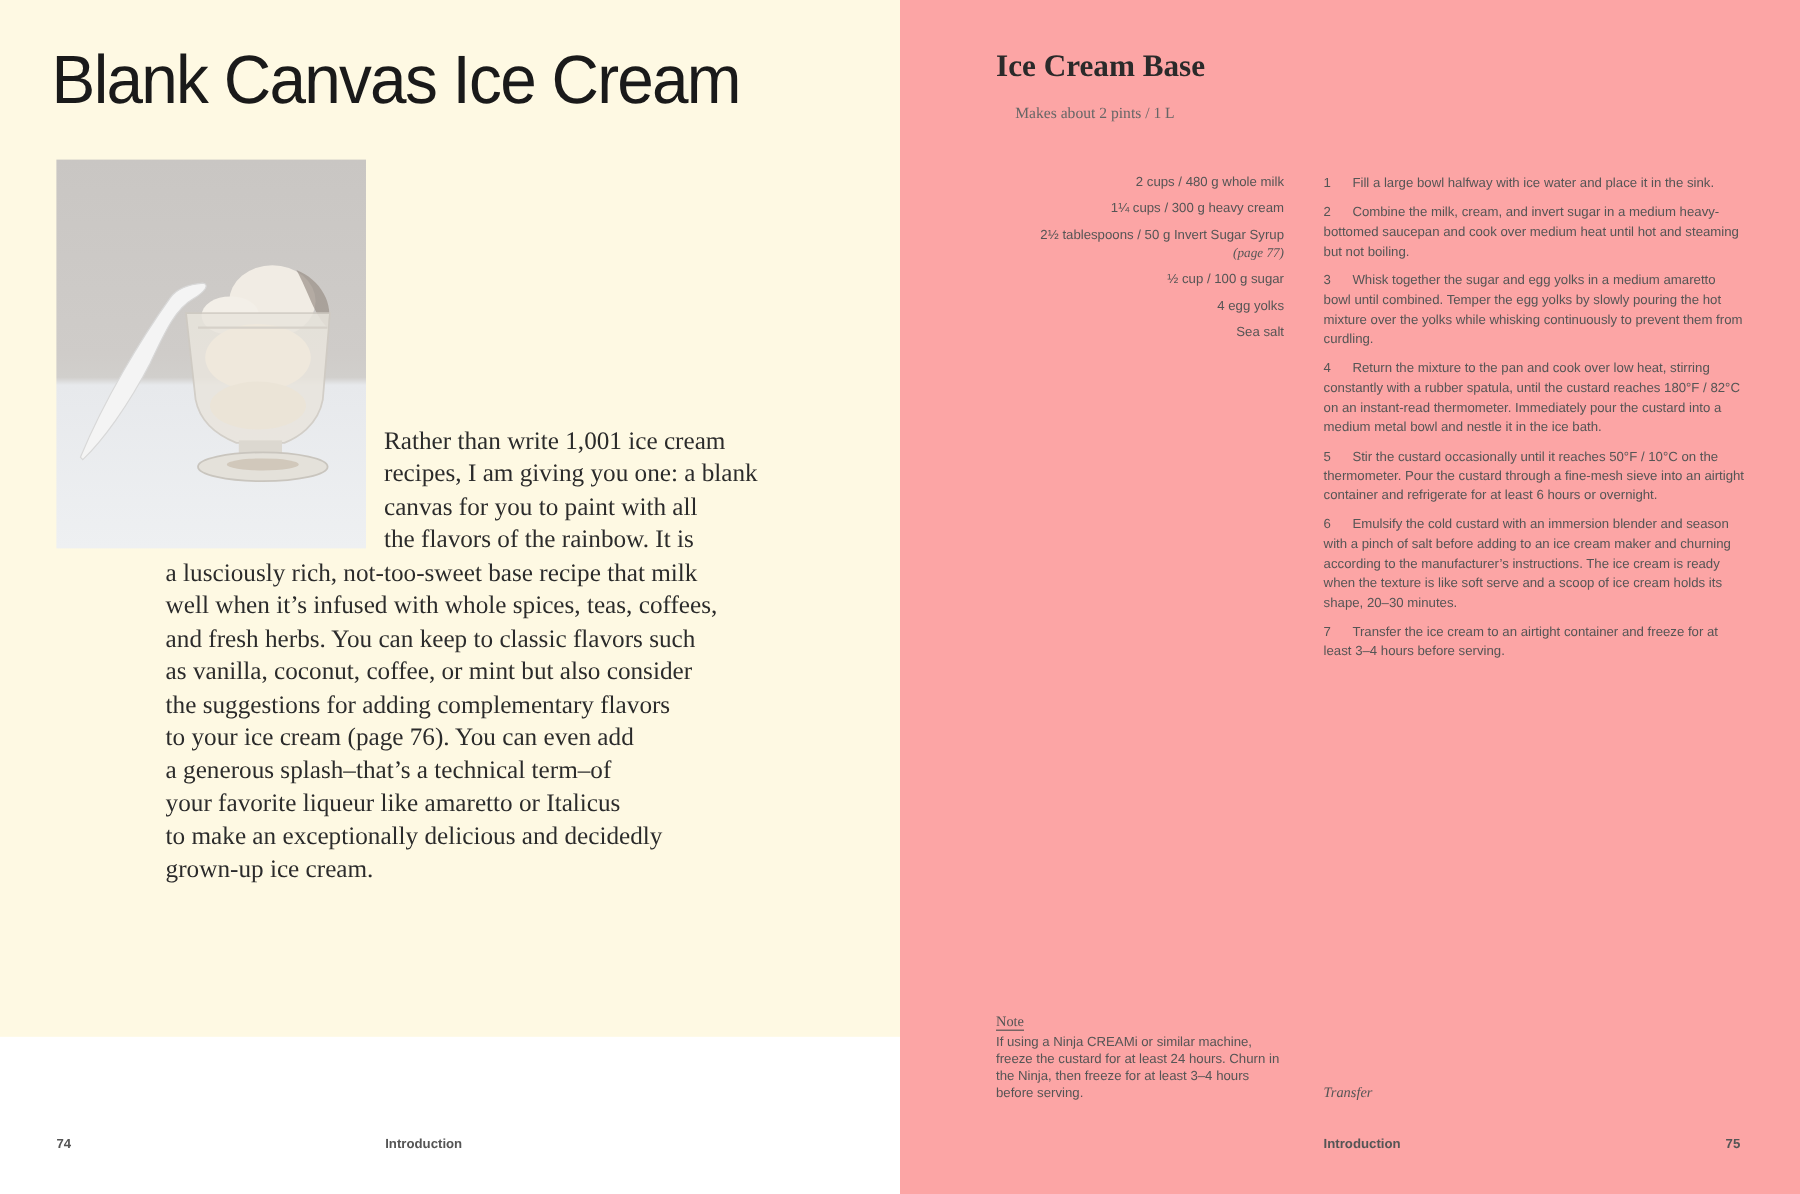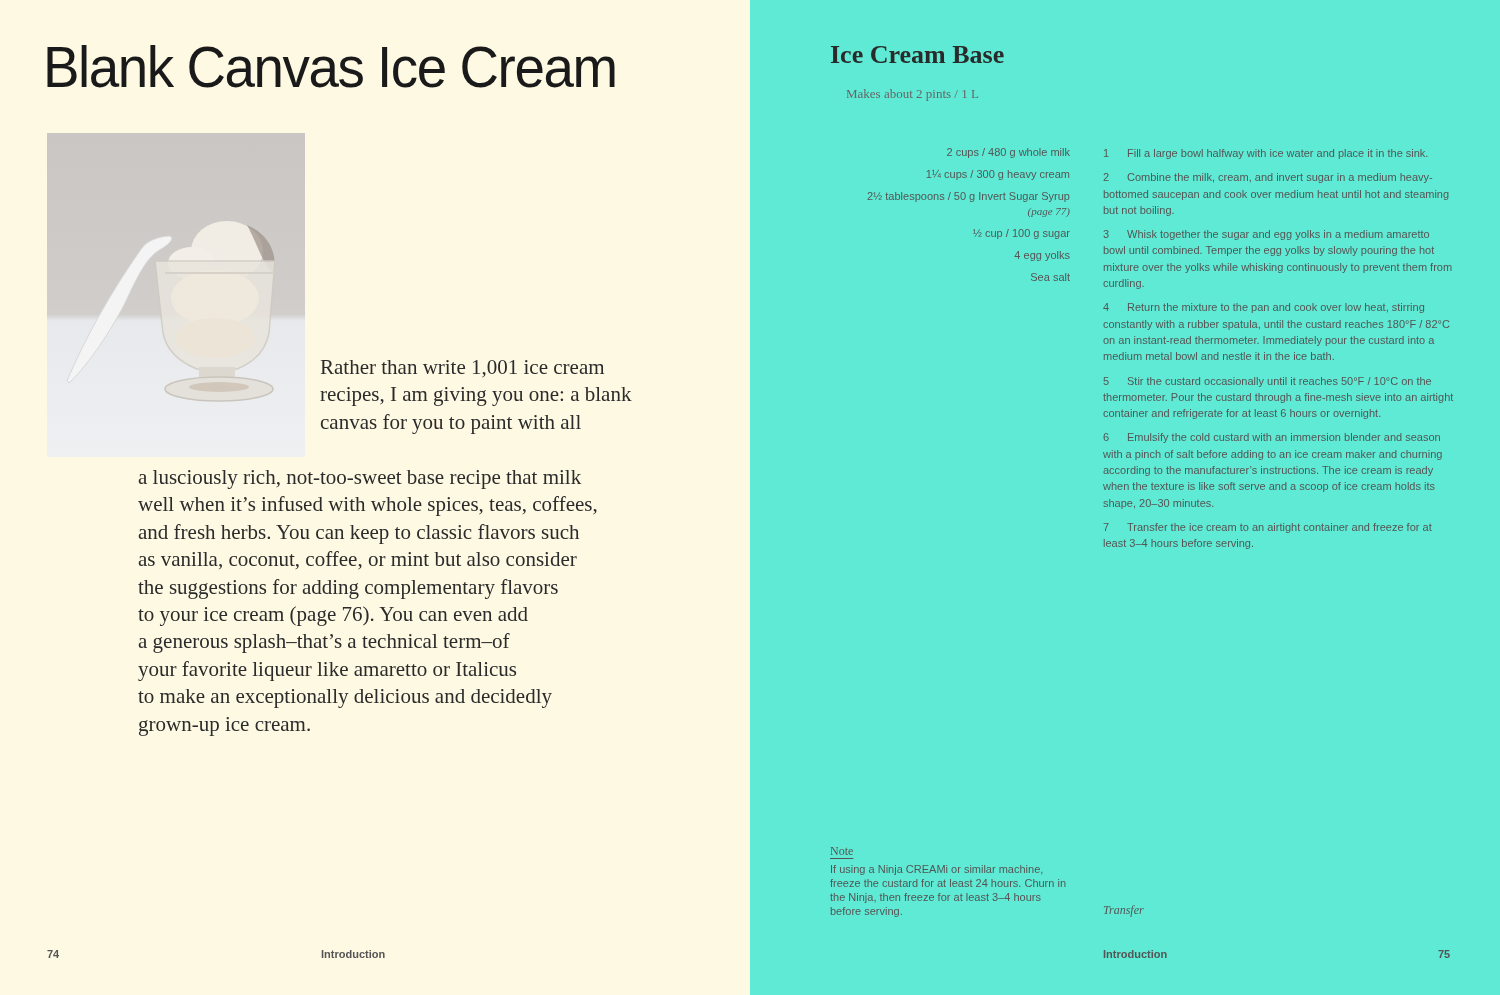--- a/index.html
+++ b/index.html
@@ -1,19 +1,19 @@
 <!DOCTYPE html>
 <html><head>
 <meta charset="utf-8">
 <style>
   * { margin: 0; padding: 0; box-sizing: border-box; }
   html, body { width: 1500px; height: 995px; overflow: hidden; background: #ffffff; }
   .spread { position: relative; width: 1500px; height: 995px; }
-  .page-left { position: absolute; left: 0; top: 0; width: 750px; height: 995px; background: #fef9e3; }
-  .page-right { position: absolute; left: 750px; top: 0; width: 750px; height: 995px; background: #5eead4; }
+  .page-left { position: absolute; left: 0; top: 0; width: 750px; height: 864px; background: #fef9e3; }
+  .page-right { position: absolute; left: 750px; top: 0; width: 750px; height: 995px; background: #fca5a5; }
 
   .title {
     position: absolute; left: 43px; top: 36px;
     font-family: "Liberation Sans", sans-serif;
     font-size: 57px; font-weight: 400; letter-spacing: -1.5px;
     color: #1a1a1a; line-height: 1.1; white-space: nowrap;
     transform: scaleX(0.96); transform-origin: left top;
   }
 
   .photo {
@@ -95,20 +95,21 @@
         <rect x="152" y="234" width="36" height="16" fill="#dcd8d0"></rect>
         <ellipse cx="172" cy="256" rx="54" ry="12" fill="#e4e1da" stroke="#c9c5be" stroke-width="1.5"></ellipse>
         <ellipse cx="172" cy="254" rx="30" ry="5" fill="#c4b8a6" opacity="0.6"></ellipse>
       </svg>
     </div>
 
     <div class="intro" style="left:320px; top:354px;">
       <span class="line">Rather than write 1,001 ice cream</span>
       <span class="line">recipes, I am giving you one: a blank</span>
       <span class="line">canvas for you to paint with all</span>
+      <span class="line">the flavors of the rainbow. It is</span>
     </div>
     <div class="intro" style="left:138px; top:464px;">
       <span class="line">a lusciously rich, not-too-sweet base recipe that milk</span>
       <span class="line">well when it’s infused with whole spices, teas, coffees,</span>
       <span class="line">and fresh herbs. You can keep to classic flavors such</span>
       <span class="line">as vanilla, coconut, coffee, or mint but also consider</span>
       <span class="line">the suggestions for adding complementary flavors</span>
       <span class="line">to your ice cream (page 76). You can even add</span>
       <span class="line">a generous splash–that’s a technical term–of</span>
       <span class="line">your favorite liqueur like amaretto or Italicus</span>

